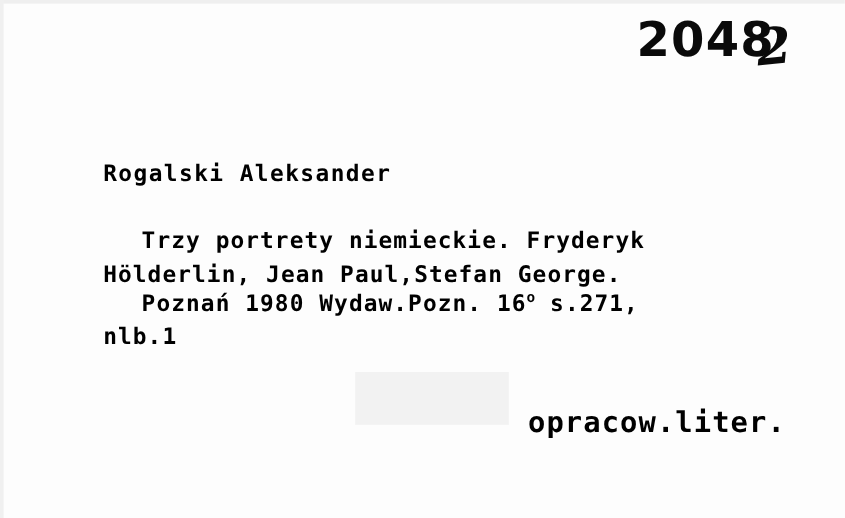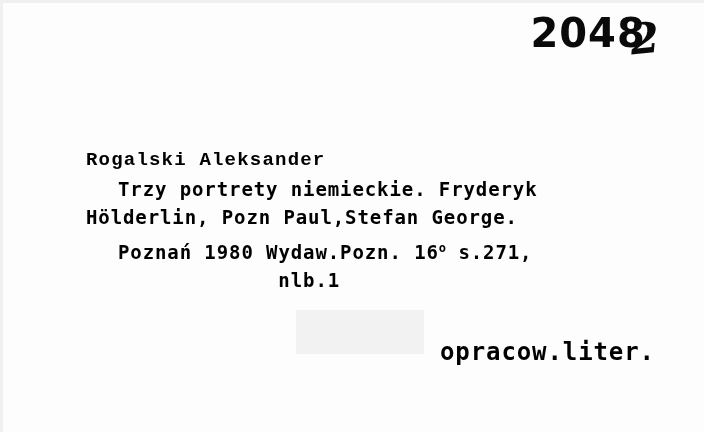--- a/index.html
+++ b/index.html
@@ -52,52 +52,51 @@
     font-family: "DejaVu Serif", serif;
     font-style: italic;
     font-weight: bold;
     font-size: 42px;
     transform: translate(-16px, 6px) rotate(-6deg);
     transform-origin: center;
   }
   .author {
     position: absolute;
     left: 86px;
-    top: 149px;
+    top: 134px;
     font-size: 19px;
     font-weight: bold;
     letter-spacing: 1.2px;
     white-space: nowrap;
-    font-family: Liberation Mono, monospace;
   }
   .title-block {
     position: absolute;
     left: 86px;
     top: 175px;
     font-size: 19px;
     font-weight: bold;
     letter-spacing: 0.9px;
     line-height: 28px;
     white-space: nowrap;
   }
-  .title-line-1 { padding-left: 32px; }
+  .title-line-1 { padding-left: 32px; margin-top: 12px; }
   .title-line-2 { padding-left: 0px; }
 
   .imprint-block {
     position: absolute;
     left: 86px;
     top: 234px;
     font-size: 19px;
     font-weight: bold;
     letter-spacing: 0.9px;
     line-height: 28px;
     white-space: nowrap;
   }
   .imprint-line-1 { padding-left: 32px; }
-  .imprint-line-2 { padding-left: 0px; text-align: center; }
+  .imprint-line-2 { padding-left: 0px; }
   .sup {
     font-size: 12px;
     vertical-align: super;
     letter-spacing: 0;
   }
   .subject {
     position: absolute;
     left: 440px;
     top: 338px;
     font-size: 24px;
@@ -123,21 +122,21 @@
   <div class="edge-left"></div>
 
   <div class="catalog-number">
     <span>2048</span><span class="handwritten">2</span>
   </div>
 
   <div class="author">Rogalski Aleksander</div>
 
   <div class="title-block">
     <div class="title-line-1">Trzy portrety niemieckie. Fryderyk</div>
-    <div class="title-line-2">Hölderlin, Pozn Paul,Stefan George.</div>
+    <div class="title-line-2">Hölderlin, Jean Paul,Stefan George.</div>
   </div>
 
   <div class="imprint-block">
     <div class="imprint-line-1"><span>Poznań 1980 Wydaw.Pozn. 16</span><span class="sup">o</span><span> s.271,</span></div>
     <div class="imprint-line-2">nlb.1</div>
   </div>
 
   <div class="smudge"></div>
 
   <div class="subject">opracow.liter.</div>

